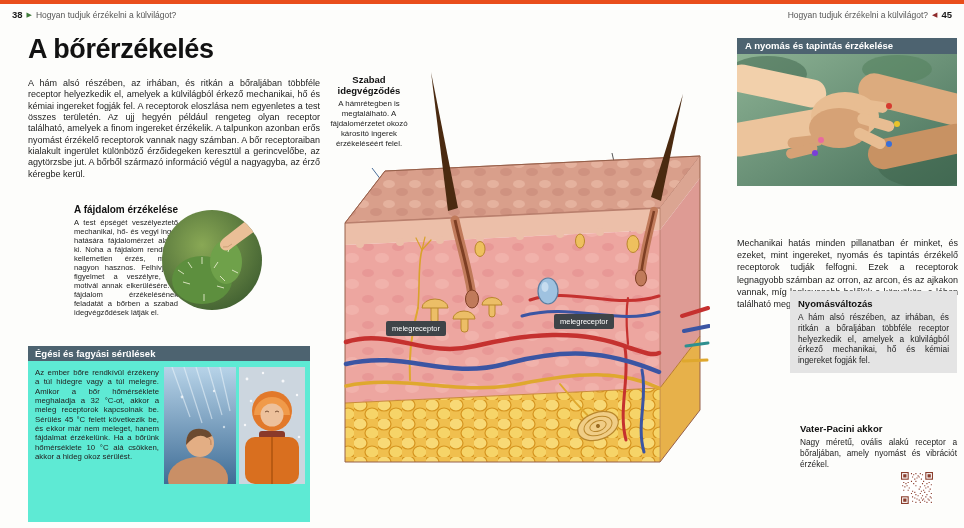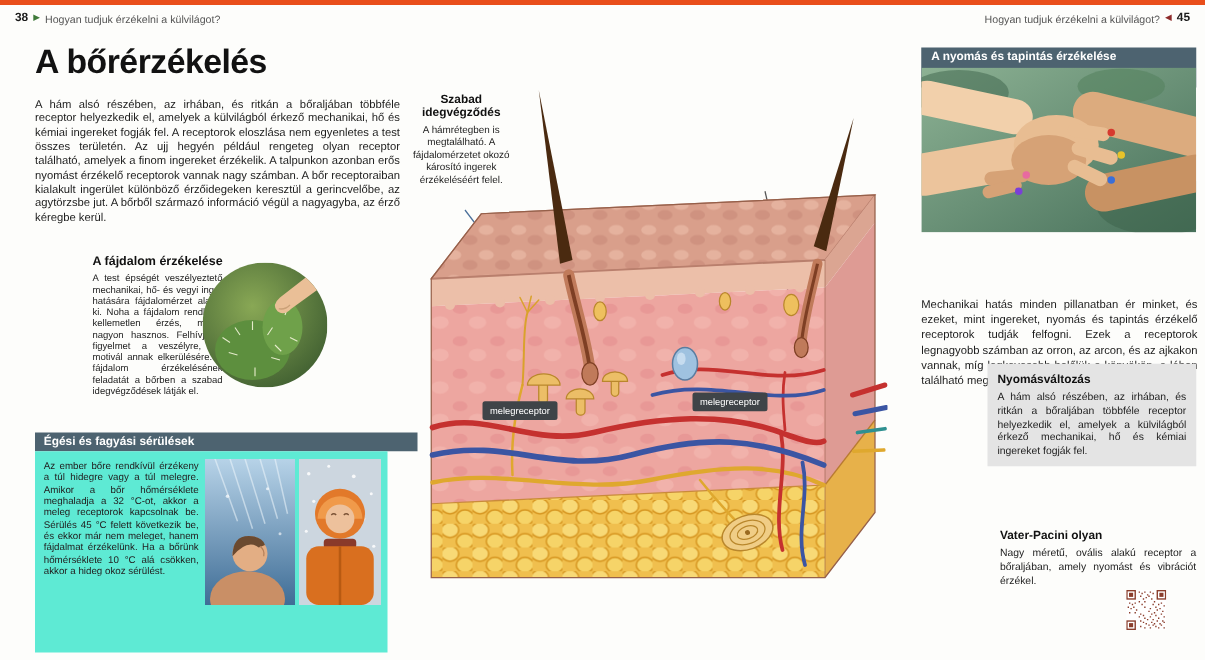--- a/index.html
+++ b/index.html
@@ -19,21 +19,21 @@
   .tri-red { color:#8e2a2a; }
 
   .title { position:absolute; left:28px; top:34px; font-size:27px; font-weight:bold; color:#121212; letter-spacing:-0.4px; }
   .intro { position:absolute; left:28px; top:78px; width:292px; font-size:9px; line-height:1.26; text-align:justify; }
 
   .pain { position:absolute; left:74px; top:204px; width:250px; }
   .pain h4 { font-size:10px; margin-bottom:4px; color:#111; }
   .pain p { width:104px; font-size:7.6px; line-height:1.18; text-align:justify; color:#222; }
   .cactus { position:absolute; left:162px; top:210px; width:100px; height:100px; border-radius:50%; overflow:hidden; }
 
-  .burns-bar { position:absolute; left:28px; top:346px; width:306px; height:15px; background:#4d6370; color:#fff; font-size:9.5px; font-weight:bold; line-height:15px; padding-left:7px; }
+  .burns-bar { position:absolute; left:28px; top:346px; width:282px; height:15px; background:#4d6370; color:#fff; font-size:9.5px; font-weight:bold; line-height:15px; padding-left:7px; }
   .burns-box { position:absolute; left:28px; top:361px; width:282px; height:161px; background:#5eead4; }
   .burns-box p { position:absolute; left:7px; top:7px; width:124px; font-size:7.8px; line-height:1.2; text-align:justify; color:#222; }
   .shower { position:absolute; left:136px; top:6px; width:72px; height:117px; overflow:hidden; }
   .winter { position:absolute; left:211px; top:6px; width:66px; height:117px; overflow:hidden; }
 
   .skin { position:absolute; left:330px; top:58px; width:380px; height:432px; }
 
   .callout { position:absolute; color:#111; }
   .callout h4 { font-size:9.5px; margin-bottom:3px; }
   .callout p { font-size:7.9px; line-height:1.28; color:#222; }
@@ -308,21 +308,21 @@
     </svg>
   </div>
   <p class="pressure-body">Mechanikai hatás minden pillanatban ér minket, és ezeket, mint ingereket, nyomás és tapintás érzékelő receptorok tudják felfogni. Ezek a receptorok legnagyobb számban az orron, az arcon, és az ajkakon vannak, míg legkevesebb belőlük a könyökön, a lábon található meg.</p>
 
   <div class="receptor-box">
     <h4>Nyomásváltozás</h4>
     <p>A hám alsó részében, az irhában, és ritkán a bőraljában többféle receptor helyezkedik el, amelyek a külvilágból érkező mechanikai, hő és kémiai ingereket fogják fel.</p>
   </div>
 
   <div class="vater">
-    <h4>Vater-Pacini olyan</h4>
+    <h4>Vater-Pacini akkor</h4>
     <p>Nagy méretű, ovális alakú receptor a bőraljában, amely nyomást és vibrációt érzékel.</p>
   </div>
 
   <div class="qr">
     <svg width="32" height="32" viewBox="0 0 29 29">
       <rect width="29" height="29" fill="#ffffff"></rect>
       <g fill="#8a3d2c">
         <rect x="0" y="0" width="7" height="7"></rect>
           <rect x="22" y="0" width="7" height="7"></rect>
           <rect x="0" y="22" width="7" height="7"></rect>

